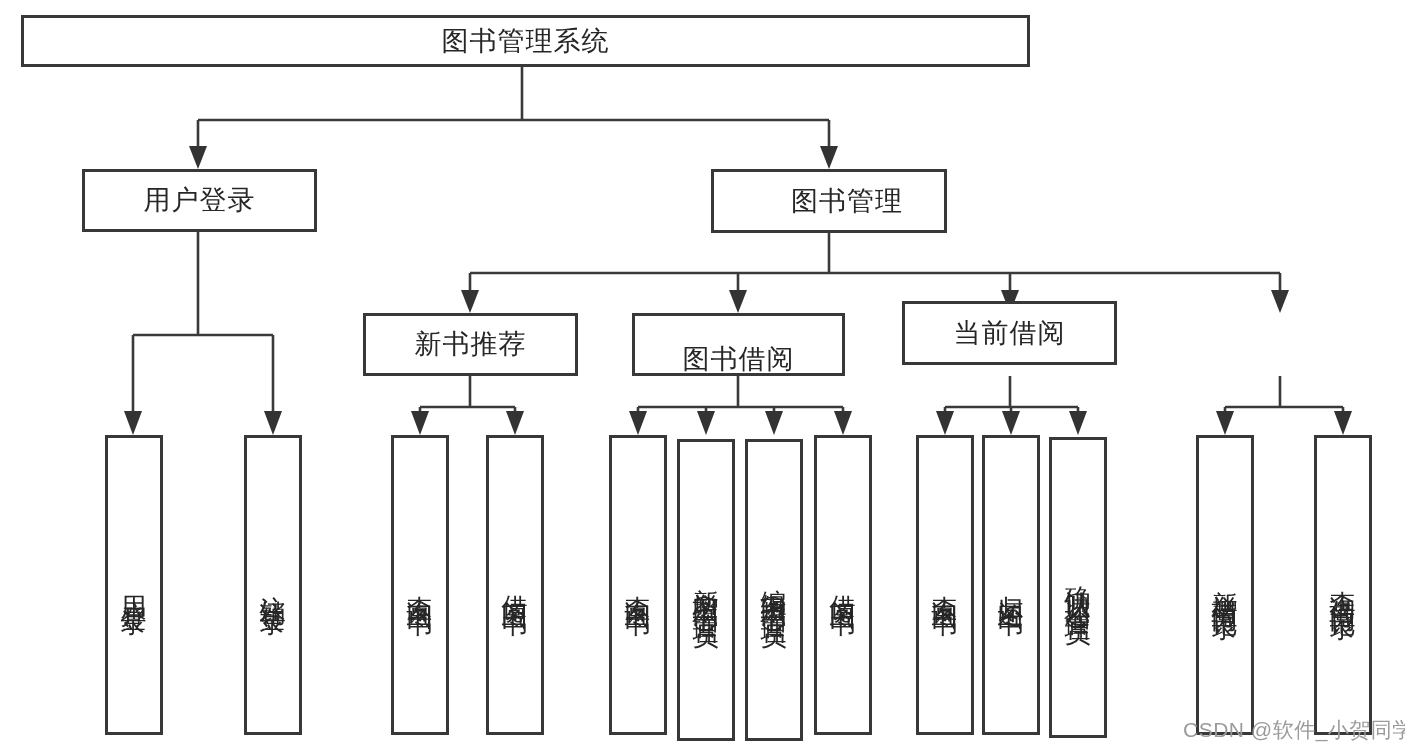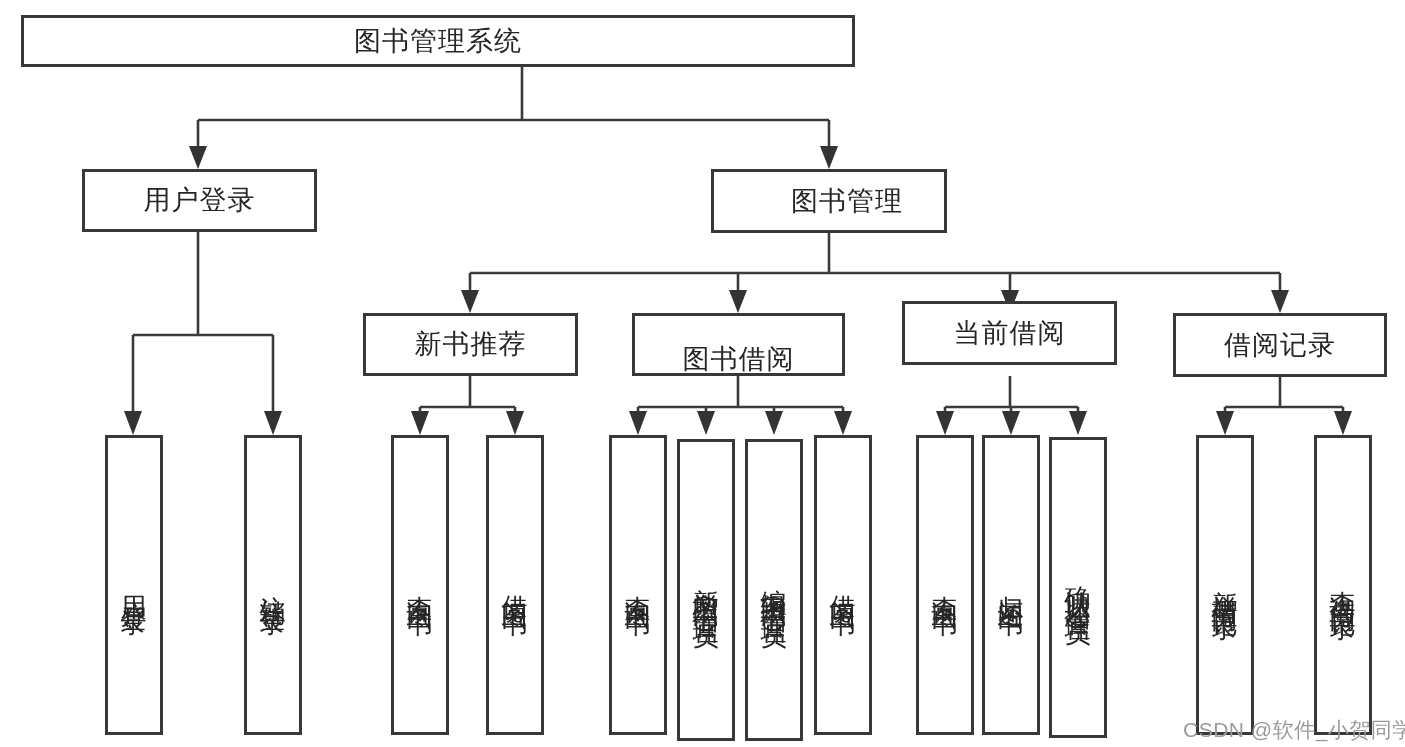--- a/index.html
+++ b/index.html
@@ -108,42 +108,39 @@
       <polygon points="1002,411 1020,411 1011,435"></polygon>
       <polygon points="1069,411 1087,411 1078,435"></polygon>
     </g>
     <g>
       <path d="M1280,376 V407 M1225,407 H1343 M1225,407 V414 M1343,407 V414"></path>
       <polygon points="1216,411 1234,411 1225,435"></polygon>
       <polygon points="1334,411 1352,411 1343,435"></polygon>
     </g>
   </svg>
 
-  <div class="node" style="left:21px; top:15px; width:834px; height:52px;">
+  <div class="node" style="left:21px; top:15px; width:1009px; height:52px;">
     <span class="hlabel">图书管理系统</span>
   </div>
 
   <div class="node" style="left:82px; top:169px; width:235px; height:63px;">
     <span class="hlabel">用户登录</span>
   </div>
   <div class="node" style="left:711px; top:169px; width:236px; height:64px;padding-left:36px;">
     <span class="hlabel">图书管理</span>
   </div>
 
   <div class="node" style="left:363px; top:313px; width:215px; height:63px;justify-content:center;">
     <span class="hlabel">新书推荐</span>
   </div>
   <div class="node" style="left:632px; top:313px; width:213px; height:63px;align-items:flex-end;">
     <span class="hlabel">图书借阅</span>
   </div>
   <div class="node" style="left:902px; top:301px; width:215px; height:64px;">
     <span class="hlabel">当前借阅</span>
-  </div>
-  <div class="node" style="left:1173px; top:313px; width:214px; height:64px;">
-    <span class="hlabel">借阅记录</span>
   </div>
 
   <div class="node" style="left:105px; top:435px; width:58px; height:300px;">
     <span class="vlabel">用户登录</span>
   </div>
   <div class="node" style="left:244px; top:435px; width:58px; height:300px;">
     <span class="vlabel">注销登录</span>
   </div>
 
   <div class="node" style="left:391px; top:435px; width:58px; height:300px;">

